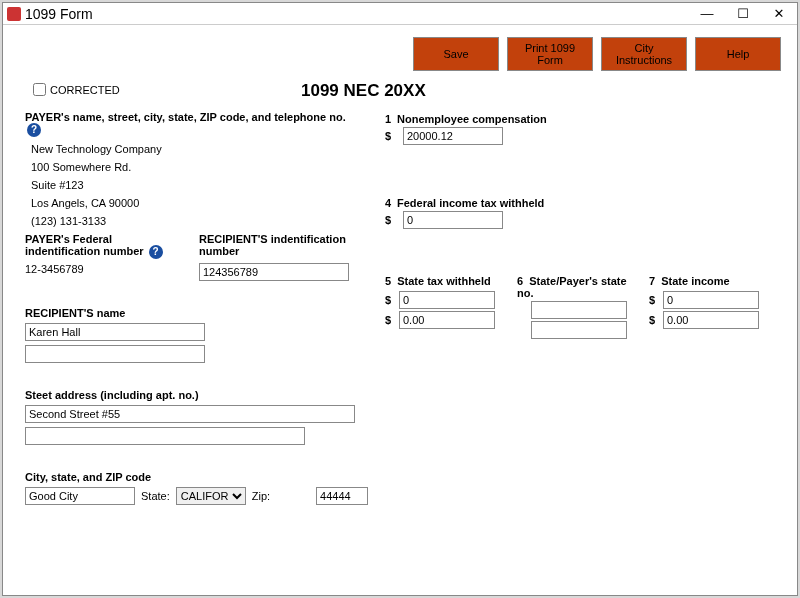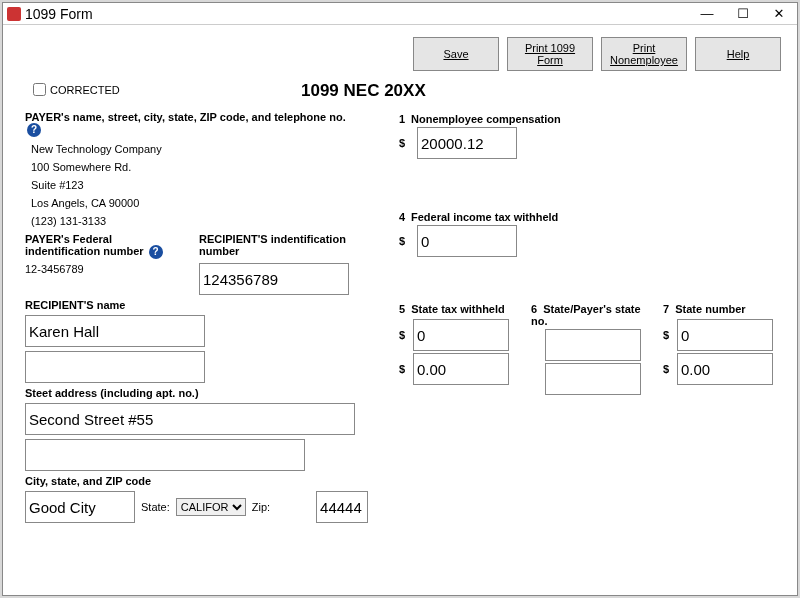--- a/index.html
+++ b/index.html
@@ -5,45 +5,45 @@
   * { box-sizing: border-box; font-family: Arial, sans-serif; }
   body { margin: 0; background: #d8d8d8; width: 800px; height: 598px; overflow: hidden; }
   .window { background: #fff; border: 1px solid #888; width: 796px; height: 594px; margin: 2px; position: relative; }
   .titlebar { height: 22px; display: flex; align-items: center; border-bottom: 1px solid #ccc; }
   .app-icon { width: 14px; height: 14px; background: #c33; margin: 0 4px; border-radius: 2px; }
   .title-text { font-size: 14px; flex: 1; }
   .win-btns { display: flex; }
   .win-btn { width: 36px; height: 22px; display: flex; align-items: center; justify-content: center; font-size: 13px; cursor: pointer; }
 
   .toolbar { display: flex; justify-content: flex-end; padding: 12px 16px 8px; gap: 8px; }
-  .toolbar button { width: 86px; height: 34px; background: #e5e5e5; border: 1px solid #888; font-size: 11px; cursor: pointer; text-decoration: underline; }
+  .toolbar button { width: 86px; height: 34px; background: #c2410c; border: 1px solid #888; font-size: 11px; cursor: pointer; }
 
   .form-area { padding: 4px 22px 0 22px; position: relative; font-size: 11px; }
   .header-row { position: relative; height: 22px; margin-bottom: 6px; }
   .corrected-wrap { position: absolute; left: 8px; top: 0; display: flex; align-items: center; gap: 4px; font-size: 11px; }
   .corrected-wrap input { margin: 0; }
   .form-title { position: absolute; left: 276px; top: -2px; font-size: 17px; font-weight: bold; }
 
-  .columns { display: flex; gap: 44px; }
+  .columns { display: flex; gap: 30px; }
   .col-left { width: 330px; }
   .col-right { flex: 1; }
 
   .bold { font-weight: bold; }
   .help-badge { display: inline-block; width: 14px; height: 14px; background: #1a4ea0; color: #fff; border-radius: 50%; font-size: 10px; font-weight: bold; text-align: center; line-height: 14px; vertical-align: middle; margin-left: 2px; }
 
   .payer-lines div { margin: 6px 0 6px 6px; }
 
   .id-row { display: flex; gap: 18px; margin-top: 6px; }
   .id-col { flex: 1; }
   .id-col .label { min-height: 26px; }
 
-  input[type=text] { border: 1px solid #888; height: 18px; font-size: 15px; padding: 15px 3px; background: #fff; }
+  input[type=text] { border: 1px solid #888; height: 18px; font-size: 11px; padding: 1px 3px; background: #fff; }
   select { border: 1px solid #888; height: 18px; font-size: 11px; background: #f0f0f0; padding-top: 0; padding-bottom: 0; }
   .mt4 { margin-top: 4px; }
-  .mt10 { margin-top: 4px; }
+  .mt10 { margin-top: 26px; }
 
   .addr1 { width: 330px; border-color: #2a6fb5; }
   .addr2 { width: 280px; margin-top: 4px; }
 
   .csz-row { display: flex; align-items: center; gap: 6px; margin-top: 4px; }
   .city-in { width: 110px; }
   .state-sel { width: 70px; }
   .zip-in { width: 52px; margin-left: 40px; }
 
   .bottom-row { display: flex; gap: 16px; margin-top: 6px; align-items: flex-start; }
@@ -76,21 +76,21 @@
     <div class="win-btns">
       <div class="win-btn">—</div>
       <div class="win-btn">☐</div>
       <div class="win-btn close">✕</div>
     </div>
   </div>
 
   <div class="toolbar">
     <button>Save</button>
     <button>Print 1099 Form</button>
-    <button>Print Nonemployee</button>
+    <button>City Instructions</button>
     <button>Help</button>
   </div>
 
   <div class="form-area">
     <div class="header-row">
       <label class="corrected-wrap">
         <input type="checkbox" style="">
         <span>CORRECTED</span>
       </label>
       <div class="form-title">1099 NEC 20XX</div>
@@ -183,21 +183,21 @@
             <div class="amt-row">
                 <span class="dollar" style="visibility:hidden">$</span>
                 <input type="text" value="" style="">
               </div>
             <div class="amt-row">
                 <span class="dollar" style="visibility:hidden">$</span>
                 <input type="text" value="" style="">
               </div>
           </div>
           <div class="sec narrow">
-            <div class="hd"><span>7&nbsp;&nbsp;</span><span>State number</span></div>
+            <div class="hd"><span>7&nbsp;&nbsp;</span><span>State income</span></div>
             <div class="amt-row">
                 <span class="dollar">$</span>
                 <input type="text" value="0" style="">
               </div>
             <div class="amt-row">
                 <span class="dollar">$</span>
                 <input type="text" value="0.00" style="">
               </div>
           </div>
         </div>

